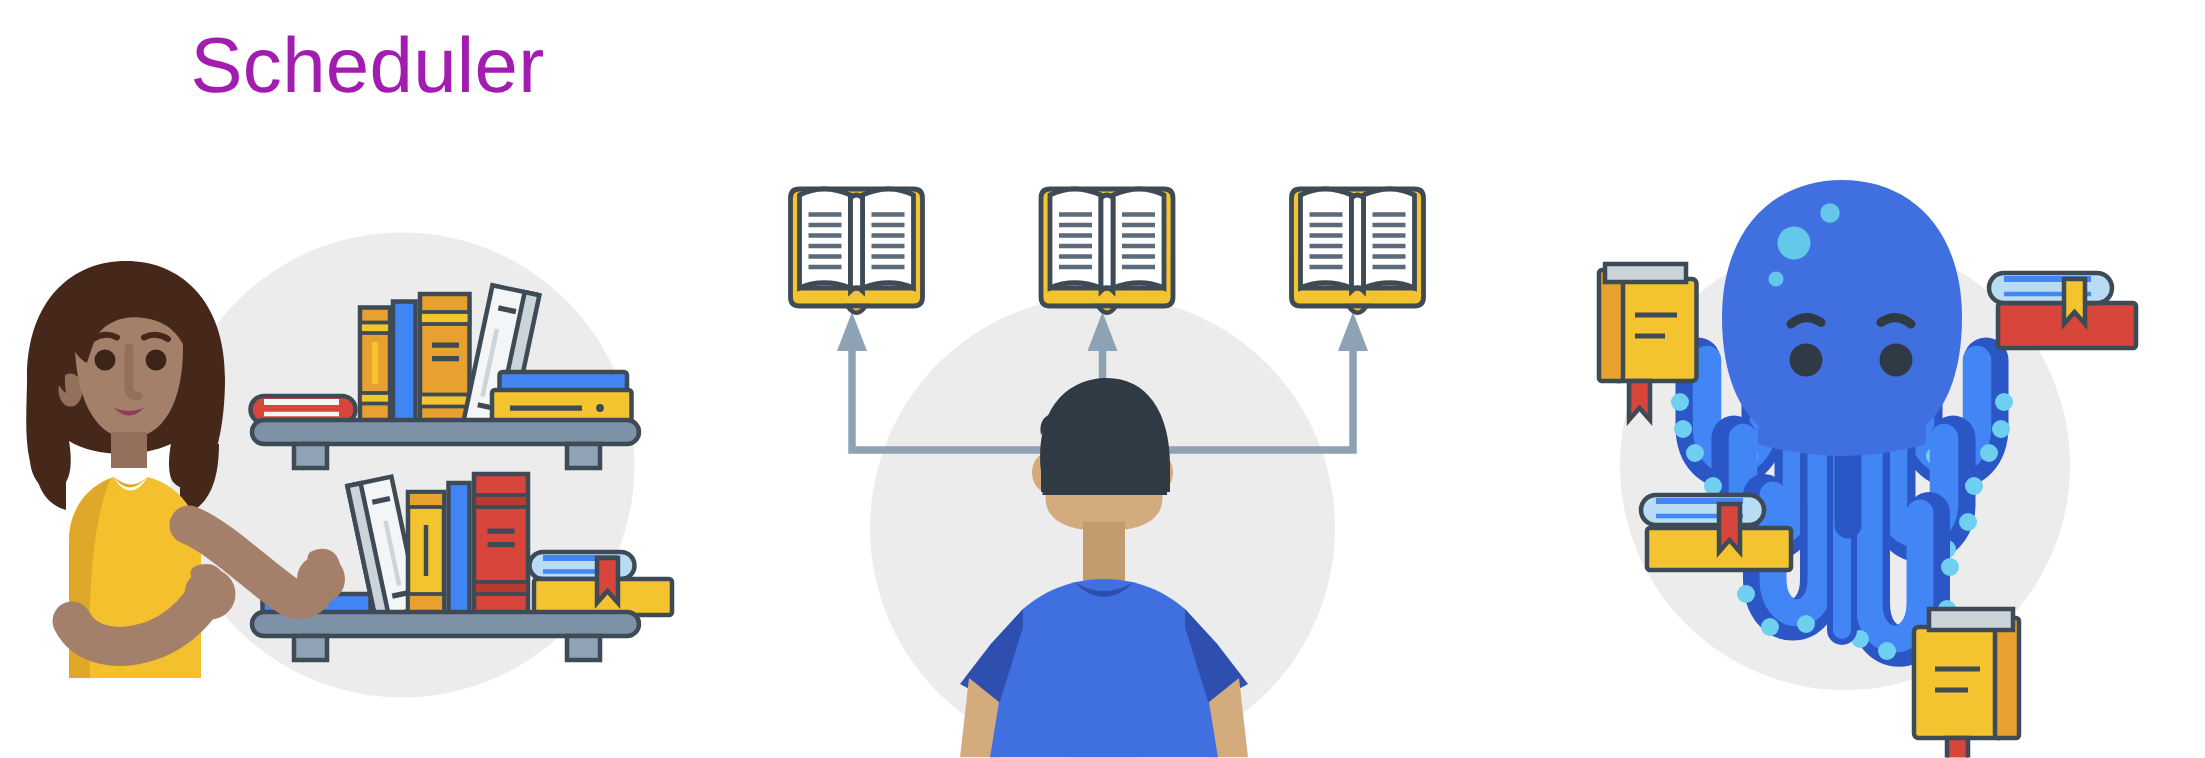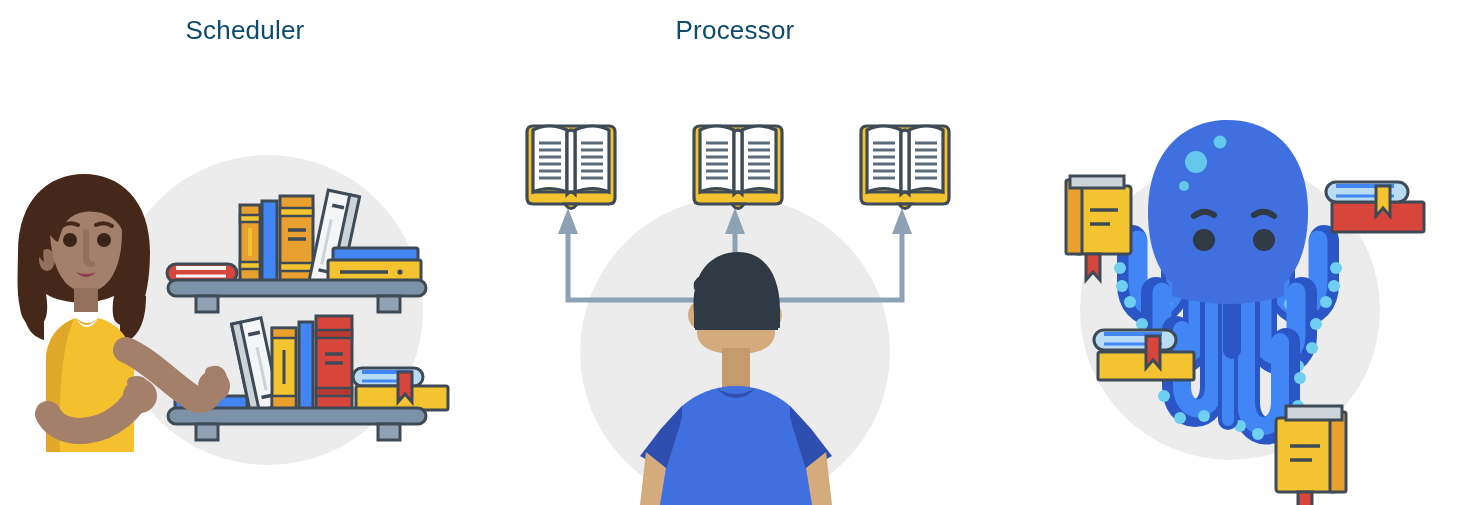--- a/index.html
+++ b/index.html
@@ -29,24 +29,24 @@
   .panel-scheduler { left: 0; }
   .panel-processor { left: 490px; }
   .panel-dispatcher { left: 980px; }
 
   .panel-title {
     position: absolute;
     top: 16px;
     left: 0;
     width: 100%;
     text-align: center;
-    font-size: 26px;
+    font-size: 52px;
     font-weight: 400;
     letter-spacing: 0.2px;
-    color: #0c4a6e;
+    color: #a21caf;
     line-height: 1.1;
     user-select: none;
   }
   .panel-art {
     position: absolute;
     top: 100px;
     left: 0;
     width: 490px;
     height: 405px;
   }
@@ -212,21 +212,20 @@
             <path d="M48 314 C56 330 78 336 104 326 C118 320 128 310 134 302" stroke="#a4806a" stroke-width="26" fill="none" stroke-linecap="round"></path>
             <circle cx="140" cy="296" r="17" fill="#a4806a"></circle>
             <path d="M132 282 q12 -4 14 8" stroke="#a4806a" stroke-width="10" fill="none" stroke-linecap="round"></path>
           </g>
         </g>
       </svg>
     </div>
   </div>
 
   <div class="panel panel-processor">
-    <div class="panel-title">Processor</div>
     <div class="panel-art">
       <svg viewBox="0 0 490 405" xmlns="http://www.w3.org/2000/svg">
         <defs>
           <clipPath id="proc-clip">
               <rect x="0" y="0" width="490" height="405"></rect>
             </clipPath>
           <g id="open-book">
 
             <path d="M6 22 q0 -6 6 -6 h76 q6 0 6 6 v66 q0 6 -6 6 h-76 q-6 0 -6 -6 z" fill="#f4c430" stroke="#3e4a56" stroke-width="3.2"></path>
 

